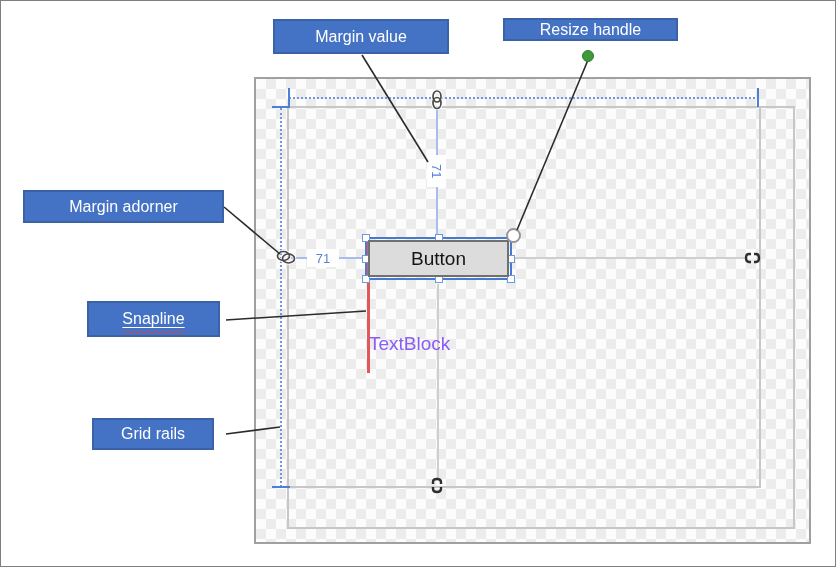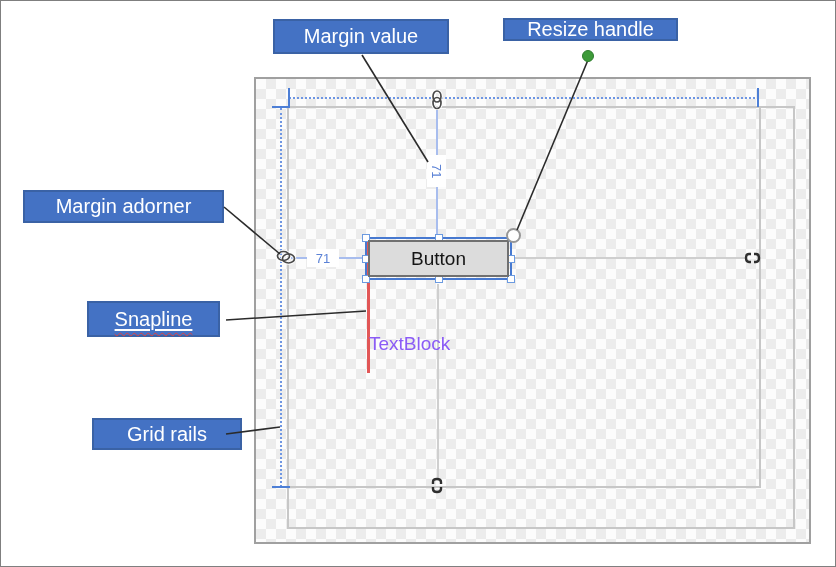--- a/index.html
+++ b/index.html
@@ -58,26 +58,26 @@
   .h-ml{left:-5px;top:calc(50% - 4px)} .h-mr{right:-5px;top:calc(50% - 4px)}
   .h-bl{left:-5px;bottom:-5px} .h-bm{left:calc(50% - 4px);bottom:-5px} .h-br{right:-5px;bottom:-5px}
 
   .resize-circle { left:506px; top:228px; width:15px; height:15px; border-radius:50%;
                    background:#fff; border:2.5px solid #979797; }
 
   .textblock { left:369px; top:333px; font-size:19px; color:#8b5cf6; }
 
   
   .lbl { background:var(--callout_fill,#4472c4); border:2px solid var(--callout_border,#3a62a5);
-         color:#fff; font-size:20px; display:flex; align-items:center; justify-content:center; }
+         color:#fff; font-size:16px; display:flex; align-items:center; justify-content:center; }
   .lbl-margin-value  { left:273px; top:19px;  width:176px; height:35px; }
   .lbl-resize-handle { left:503px; top:18px;  width:175px; height:23px; }
   .lbl-margin-adorner{ left:23px;  top:190px; width:201px; height:33px; }
   .lbl-snapline      { left:87px;  top:301px; width:133px; height:36px; }
-  .lbl-grid-rails    { left:92px;  top:418px; width:150px; height:32px; }
+  .lbl-grid-rails    { left:92px;  top:418px; width:122px; height:32px; }
 
   .snap-wavy { text-decoration: underline wavy #e04040; text-underline-offset:6px; text-decoration-thickness:1px; }
   .snap-solid { text-decoration: underline solid #ffffff; text-underline-offset:3px; }
 
   .overlay { left:0; top:0; width:836px; height:567px; pointer-events:none; }
 </style>
 </head>
 <body>
 
 <div class="canvas">

